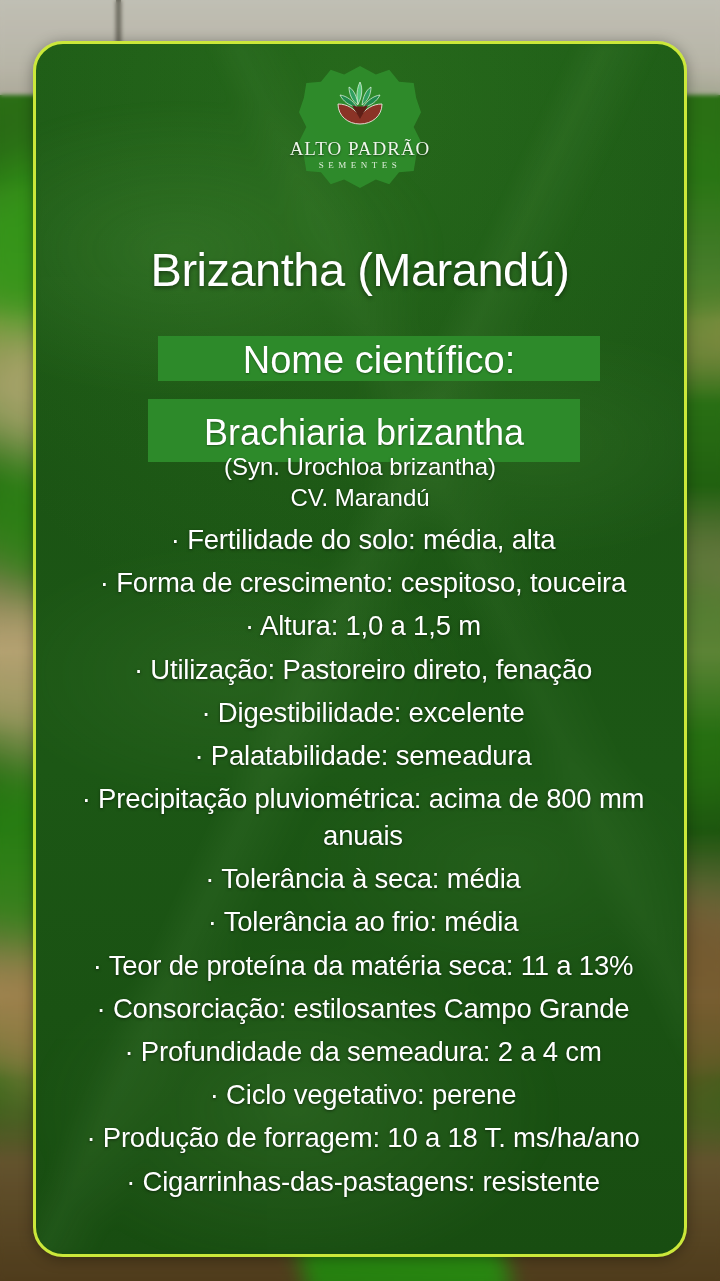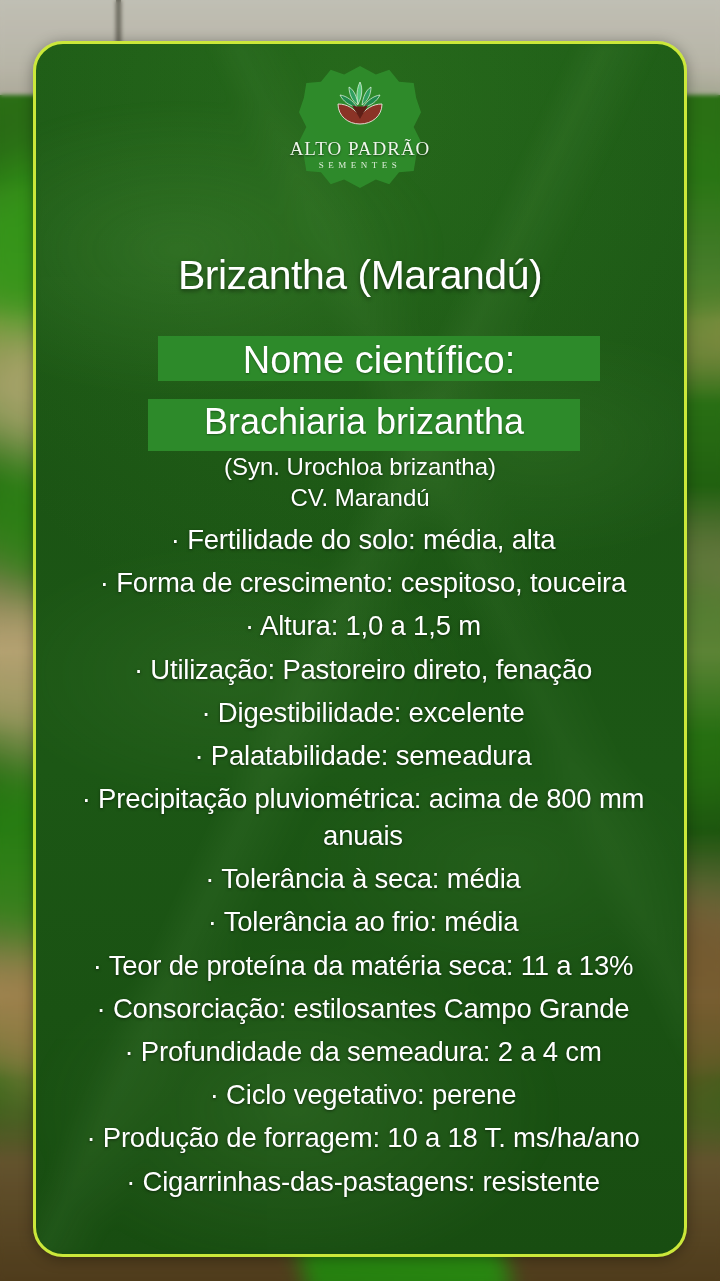--- a/index.html
+++ b/index.html
@@ -165,44 +165,44 @@
     text-align: center;
     color: #dfeedb;
     font-size: 9px;
     letter-spacing: 4.5px;
     font-family: "Liberation Serif", serif;
   }
 
   
   .title {
     position: absolute;
-    left: 0; top: 208px; width: 100%;
-    color: #ffffff;
-    font-size: 41px;
+    left: 0; top: 198px; width: 100%;
+    color: #ffffff;
+    font-size: 47px;
     font-weight: 400;
     letter-spacing: -0.5px;
     text-shadow: 0 2px 4px rgba(0,0,0,.45);
   }
   .band {
     position: absolute;
     background: #2d8a2a;
     color: #ffffff;
     font-weight: 400;
     text-shadow: 0 1px 2px rgba(0,0,0,.35);
     line-height: 1.08;
   }
   .band-1 {
     left: 122px; top: 292px; width: 442px;
     font-size: 38px;
     padding: 4px 0 0;
   }
   .band-2 {
     left: 112px; top: 355px; width: 432px;
     font-size: 36px;
-    padding: 4px 0 9px;
+    padding: 15px 0 9px;
   }
   .syn {
     position: absolute;
     left: 0; top: 408px; width: 100%;
     color: #ffffff;
     font-size: 24px;
     line-height: 1.28;
     text-shadow: 0 1px 3px rgba(0,0,0,.45);
   }
 

